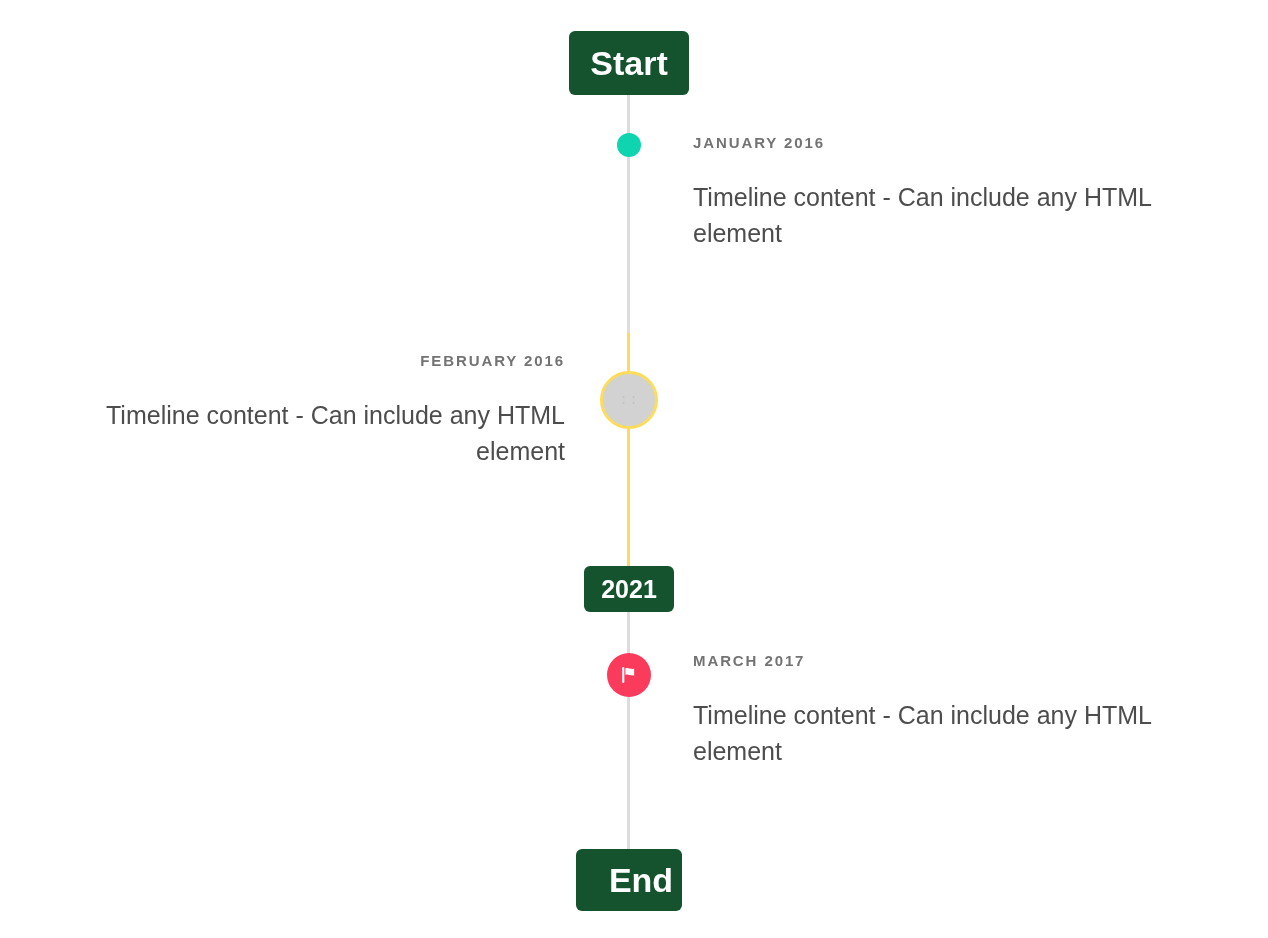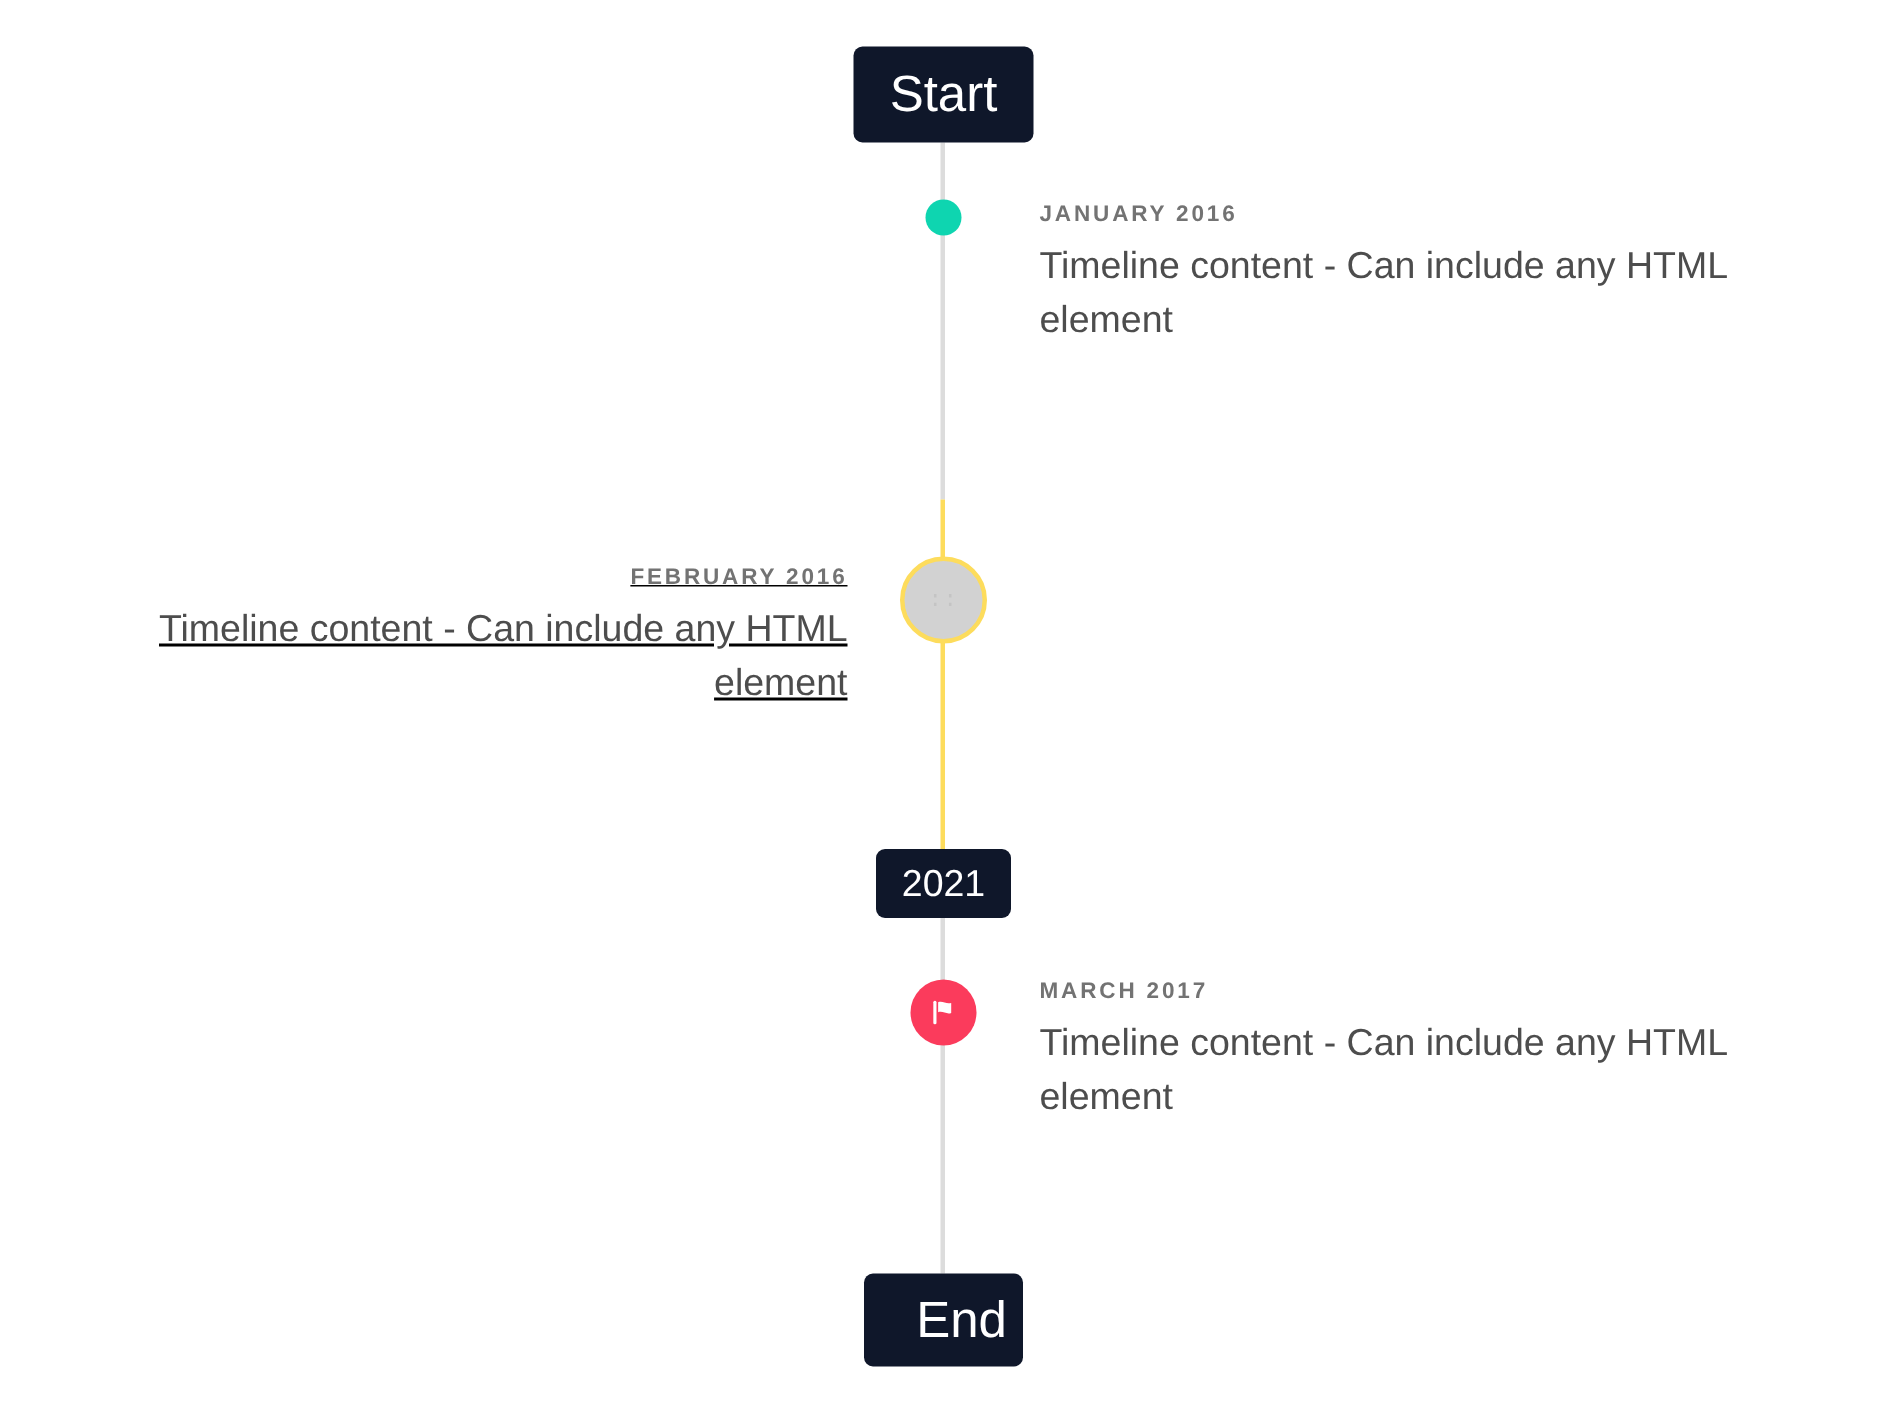--- a/index.html
+++ b/index.html
@@ -30,27 +30,27 @@
     width: 3px;
     background: #dcdcdc;
   }
   .axis-line.seg-top     { top: 95px;  height: 238px; }
   .axis-line.seg-yellow  { top: 333px; height: 233px; background: #fddc5c; }
   .axis-line.seg-mid     { top: 612px; height: 237px; }
 
   
   .badge {
     position: absolute;
-    background: #0f172a;
+    background: #14532d;
     color: #ffffff;
     border-radius: 6px;
     display: flex;
     align-items: center;
     justify-content: center;
-    font-weight: 400;
+    font-weight: 700;
     white-space: nowrap;
     z-index: 5;
   }
   .badge-start {
     left: 569px; top: 31px;
     width: 120px; height: 64px;
     font-size: 34px;
   }
   .badge-mid {
     left: 584px; top: 566px;
@@ -104,32 +104,32 @@
   .entry { position: absolute; }
   .entry-date {
     font-size: 15px;
     font-weight: 700;
     letter-spacing: 1.9px;
     color: #737373;
     text-transform: uppercase;
     line-height: 1.2;
   }
   .entry-body {
-    margin-top: 8px;
+    margin-top: 28px;
     font-size: 25px;
     font-weight: 400;
     line-height: 1.42;
     color: #4d4d4d;
   }
 
   .entry-right { left: 693px; width: 528px; text-align: left; }
   .entry-left  { left: 35px;  width: 530px; text-align: right; }
 
   .entry-jan   { top: 134px; }
-  .entry-feb   { top: 376px; text-decoration: underline; }
+  .entry-feb   { top: 352px; }
   .entry-mar   { top: 652px; }
 </style>
 </head>
 <body>
 
 <div class="timeline">
 
   <div class="axis-line seg-top"></div>
   <div class="axis-line seg-yellow"></div>
   <div class="axis-line seg-mid"></div>

